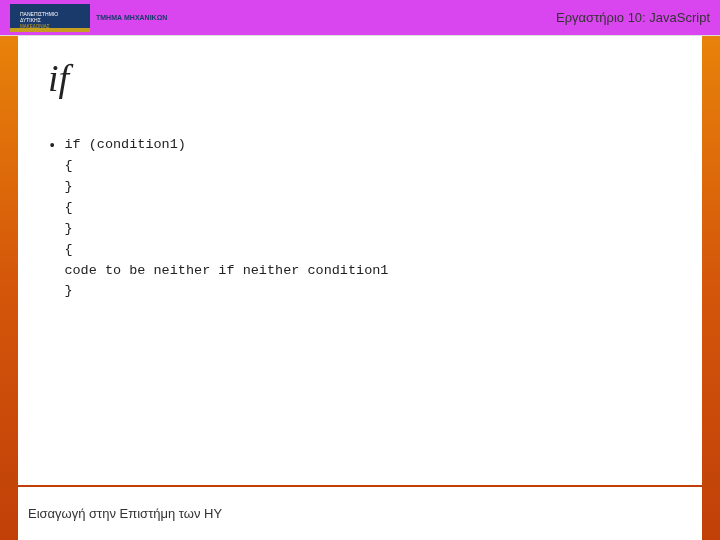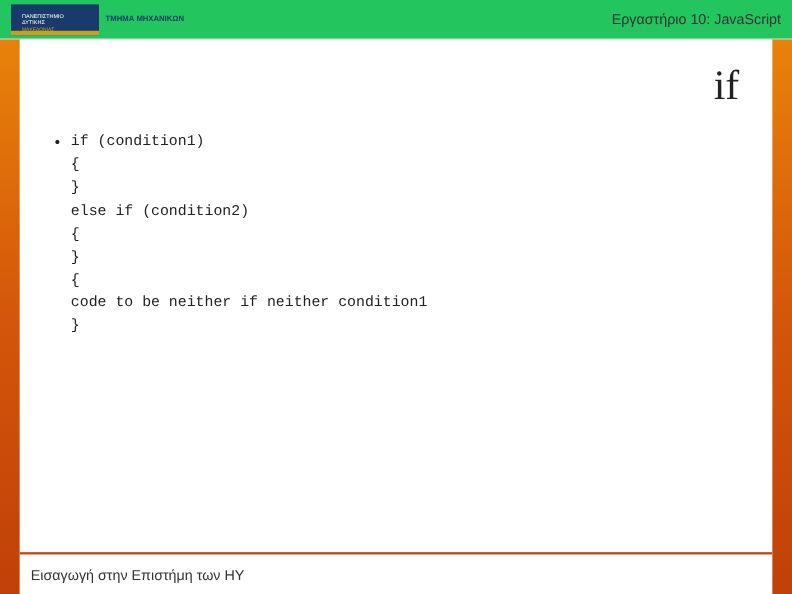--- a/index.html
+++ b/index.html
@@ -14,21 +14,21 @@
       background: #fff;
       font-family: Arial, sans-serif;
       overflow: hidden;
       position: relative;
     }
 
     
     .header {
       width: 100%;
       height: 36px;
-      background: #22c55e;
+      background: #d946ef;
       display: flex;
       align-items: center;
       justify-content: space-between;
       padding: 0 10px;
       border-bottom: 1px solid #ddd;
     }
 
     .logo-area {
       display: flex;
       align-items: center;
@@ -95,24 +95,25 @@
       right: 18px;
       bottom: 0;
       background: #fff;
       padding: 20px 30px 20px 30px;
       display: flex;
       flex-direction: column;
     }
 
     
     .slide-title {
-      text-align: right;
+      text-align: left;
       font-size: 38px;
+      font-style: italic;
       color: #222;
-      margin-bottom: 20px;
+      margin-bottom: 35px;
       font-family: Georgia, 'Times New Roman', serif;
     }
 
     
     .code-block {
       font-family: 'Courier New', Courier, monospace;
       font-size: 13.5px;
       color: #222;
       line-height: 1.55;
       flex: 1;
@@ -135,21 +136,21 @@
       flex-direction: column;
       justify-content: space-between;
     }
 
     
     .footer {
       position: absolute;
       bottom: 0;
       left: 18px;
       right: 18px;
-      height: 38px;
+      height: 55px;
       border-top: 2px solid #c04008;
       display: flex;
       align-items: center;
       padding: 0 10px;
     }
 
     .footer-text {
       font-size: 13px;
       color: #333;
       font-family: Arial, sans-serif;
@@ -182,21 +183,20 @@
 <div class="main-content">
   <div class="slide-title">if</div>
 
   <div class="code-block">
     <div class="bullet-line">
       <span class="bullet">•</span>
       <div class="code-lines">
         <span>if (condition1)</span>
         <span>    {</span>
         <span>    }</span>
-        <span>else if (condition2)</span>
         <span>    {</span>
         <span>    }</span>
         <span>    {</span>
         <span>    code to be neither if neither condition1</span>
         <span>    }</span>
       </div>
     </div>
   </div>
 </div>
 

